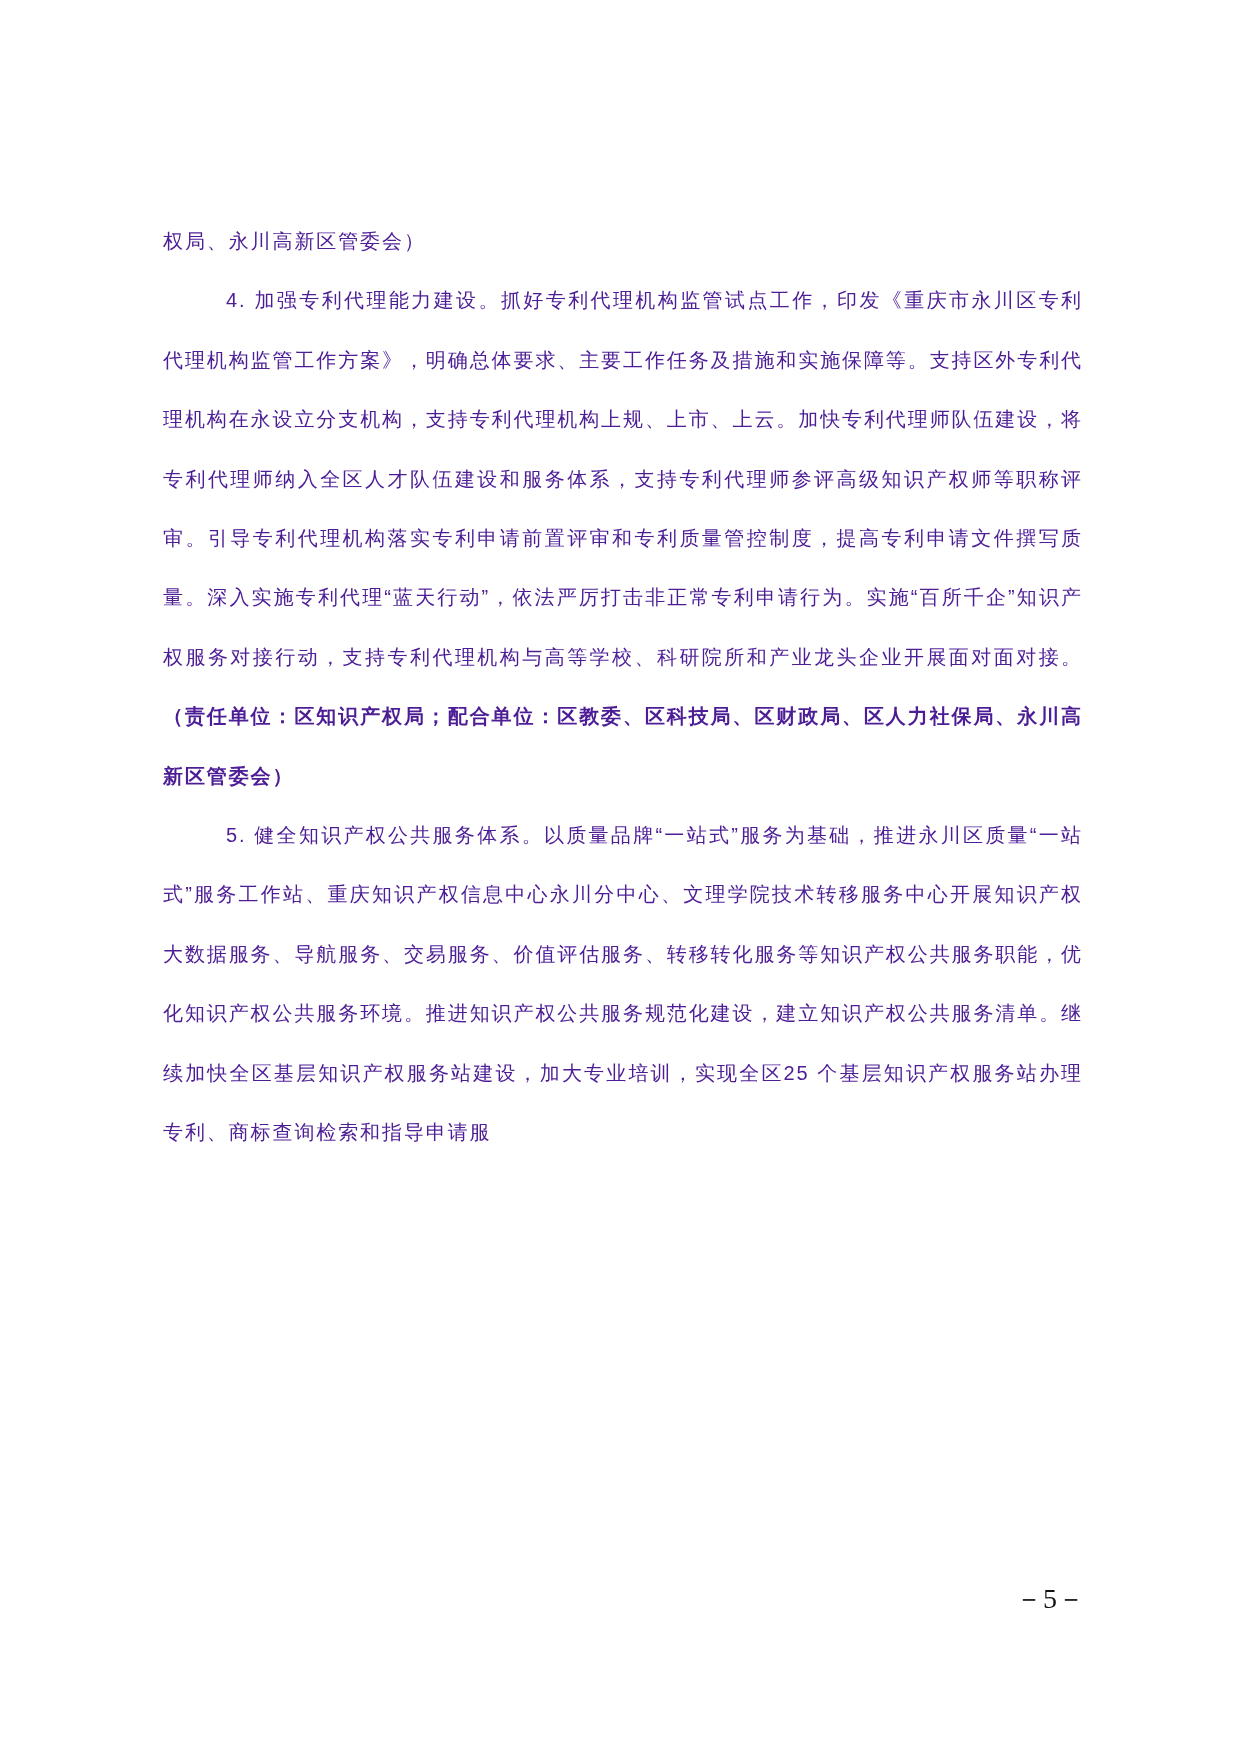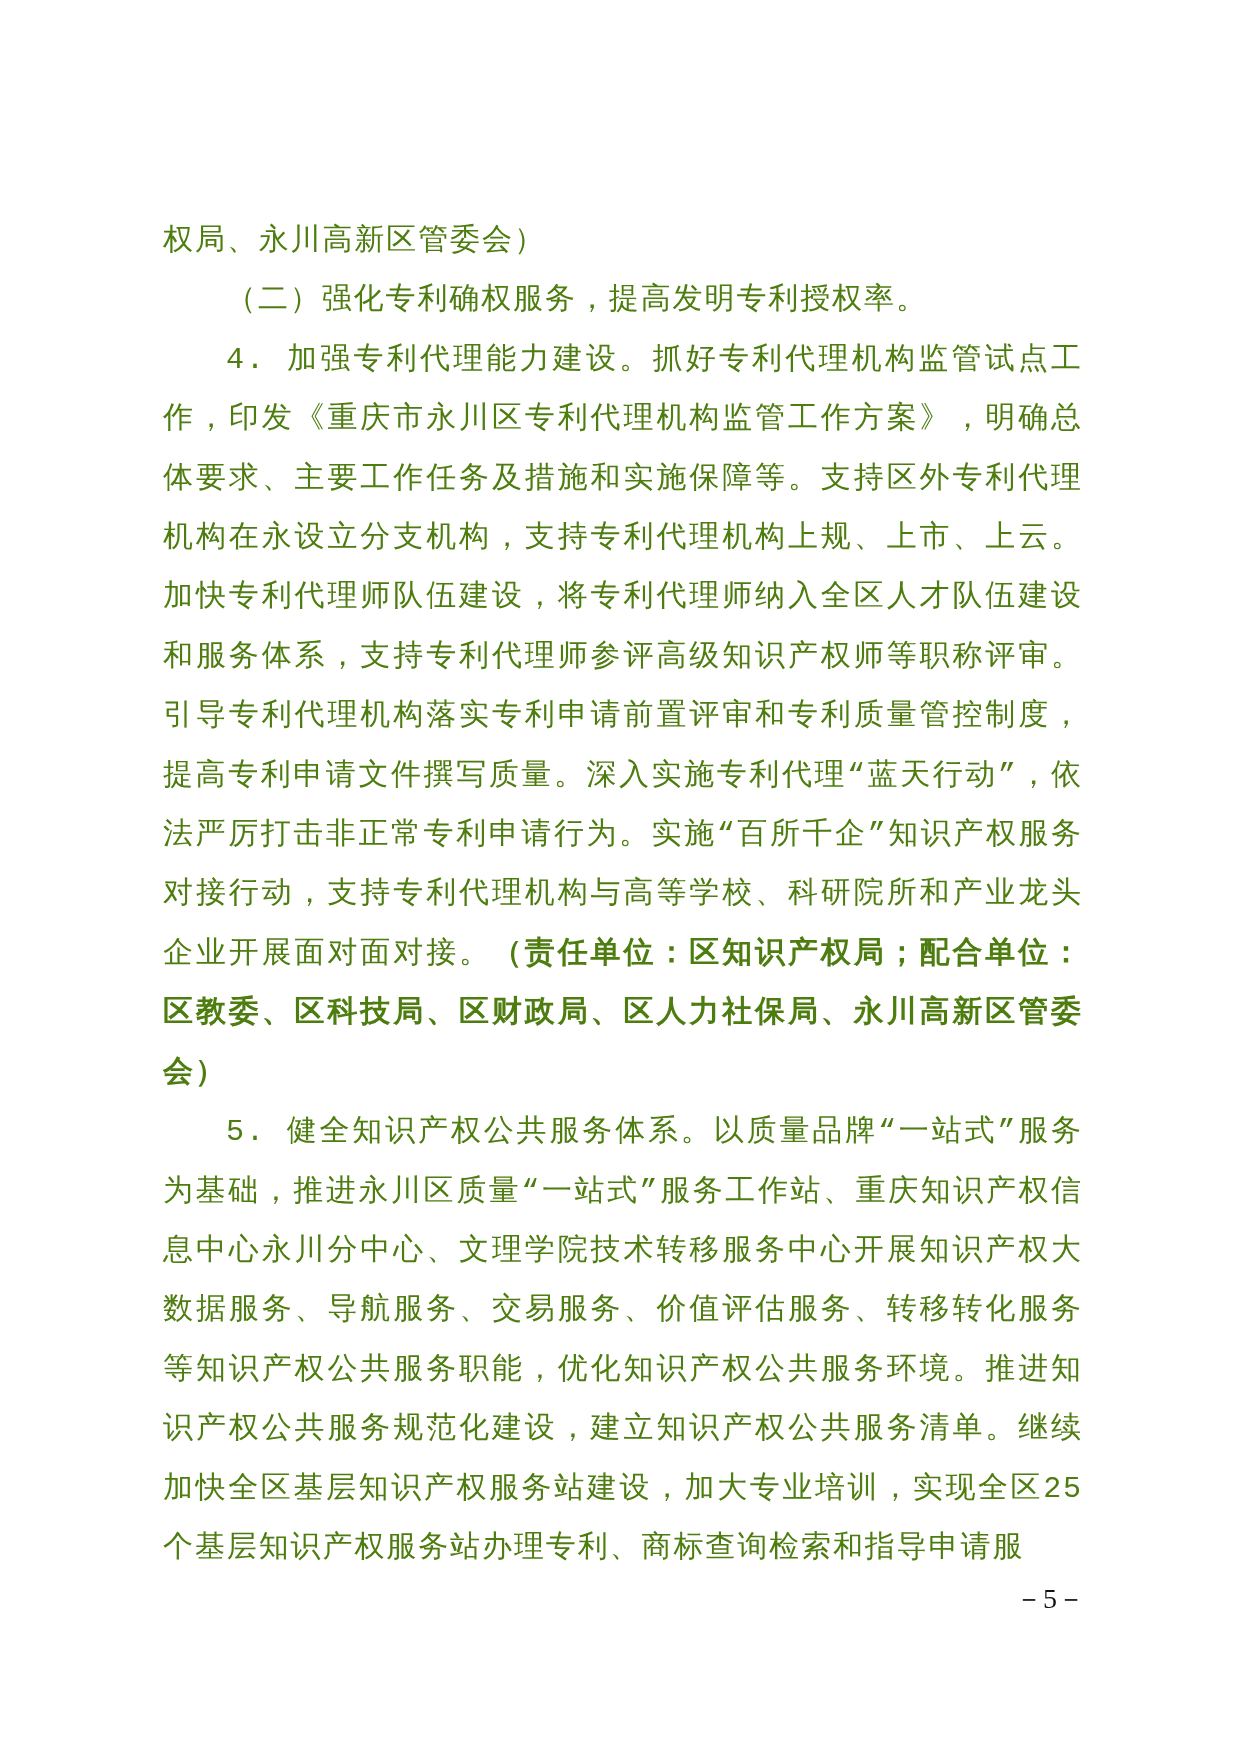--- a/index.html
+++ b/index.html
@@ -2,24 +2,24 @@
 <html><head>
 <meta charset="utf-8">
 <style>
   html, body { margin: 0; padding: 0; background: #ffffff; }
   body { width: 1241px; height: 1754px; position: relative; overflow: hidden; }
   .page {
     position: absolute;
     left: 163px;
     top: 212px;
     width: 920px;
-    font-family: Liberation Mono, monospace;
-    font-size: 30px;
+    font-family: Liberation Sans, sans-serif;
+    font-size: 20px;
     line-height: 59.4px;
-    color: #4d7c0f;
+    color: #4c1d95;
     text-align: justify;
     text-justify: inter-character;
     letter-spacing: 1.9px;
   }
   .para { margin: 0; }
   .indent { text-indent: 63px; }
   .bold { font-weight: bold; }
   .pagenum {
     position: absolute;
     left: 1010px;
@@ -32,23 +32,20 @@
   }
 </style>
 </head>
 <body>
 
 <div class="page">
   <p class="para">
     <span>权局、永川高新区管委会）</span>
   </p>
   <p class="para indent">
-    <span>（二）强化专利确权服务，提高发明专利授权率。</span>
-  </p>
-  <p class="para indent">
     <span>4. 加强专利代理能力建设。抓好专利代理机构监管试点工作，印发《重庆市永川区专利代理机构监管工作方案》，明确总体要求、主要工作任务及措施和实施保障等。支持区外专利代理机构在永设立分支机构，支持专利代理机构上规、上市、上云。加快专利代理师队伍建设，将专利代理师纳入全区人才队伍建设和服务体系，支持专利代理师参评高级知识产权师等职称评审。引导专利代理机构落实专利申请前置评审和专利质量管控制度，提高专利申请文件撰写质量。深入实施专利代理“蓝天行动”，依法严厉打击非正常专利申请行为。实施“百所千企”知识产权服务对接行动，支持专利代理机构与高等学校、科研院所和产业龙头企业开展面对面对接。</span><span class="bold">（责任单位：区知识产权局；配合单位：区教委、区科技局、区财政局、区人力社保局、永川高新区管委会）</span>
   </p>
   <p class="para indent">
     <span>5. 健全知识产权公共服务体系。以质量品牌“一站式”服务为基础，推进永川区质量“一站式”服务工作站、重庆知识产权信息中心永川分中心、文理学院技术转移服务中心开展知识产权大数据服务、导航服务、交易服务、价值评估服务、转移转化服务等知识产权公共服务职能，优化知识产权公共服务环境。推进知识产权公共服务规范化建设，建立知识产权公共服务清单。继续加快全区基层知识产权服务站建设，加大专业培训，实现全区25 个基层知识产权服务站办理专利、商标查询检索和指导申请服</span>
   </p>
 </div>
 
 <div class="pagenum">－5－</div>
 
 </body></html>

